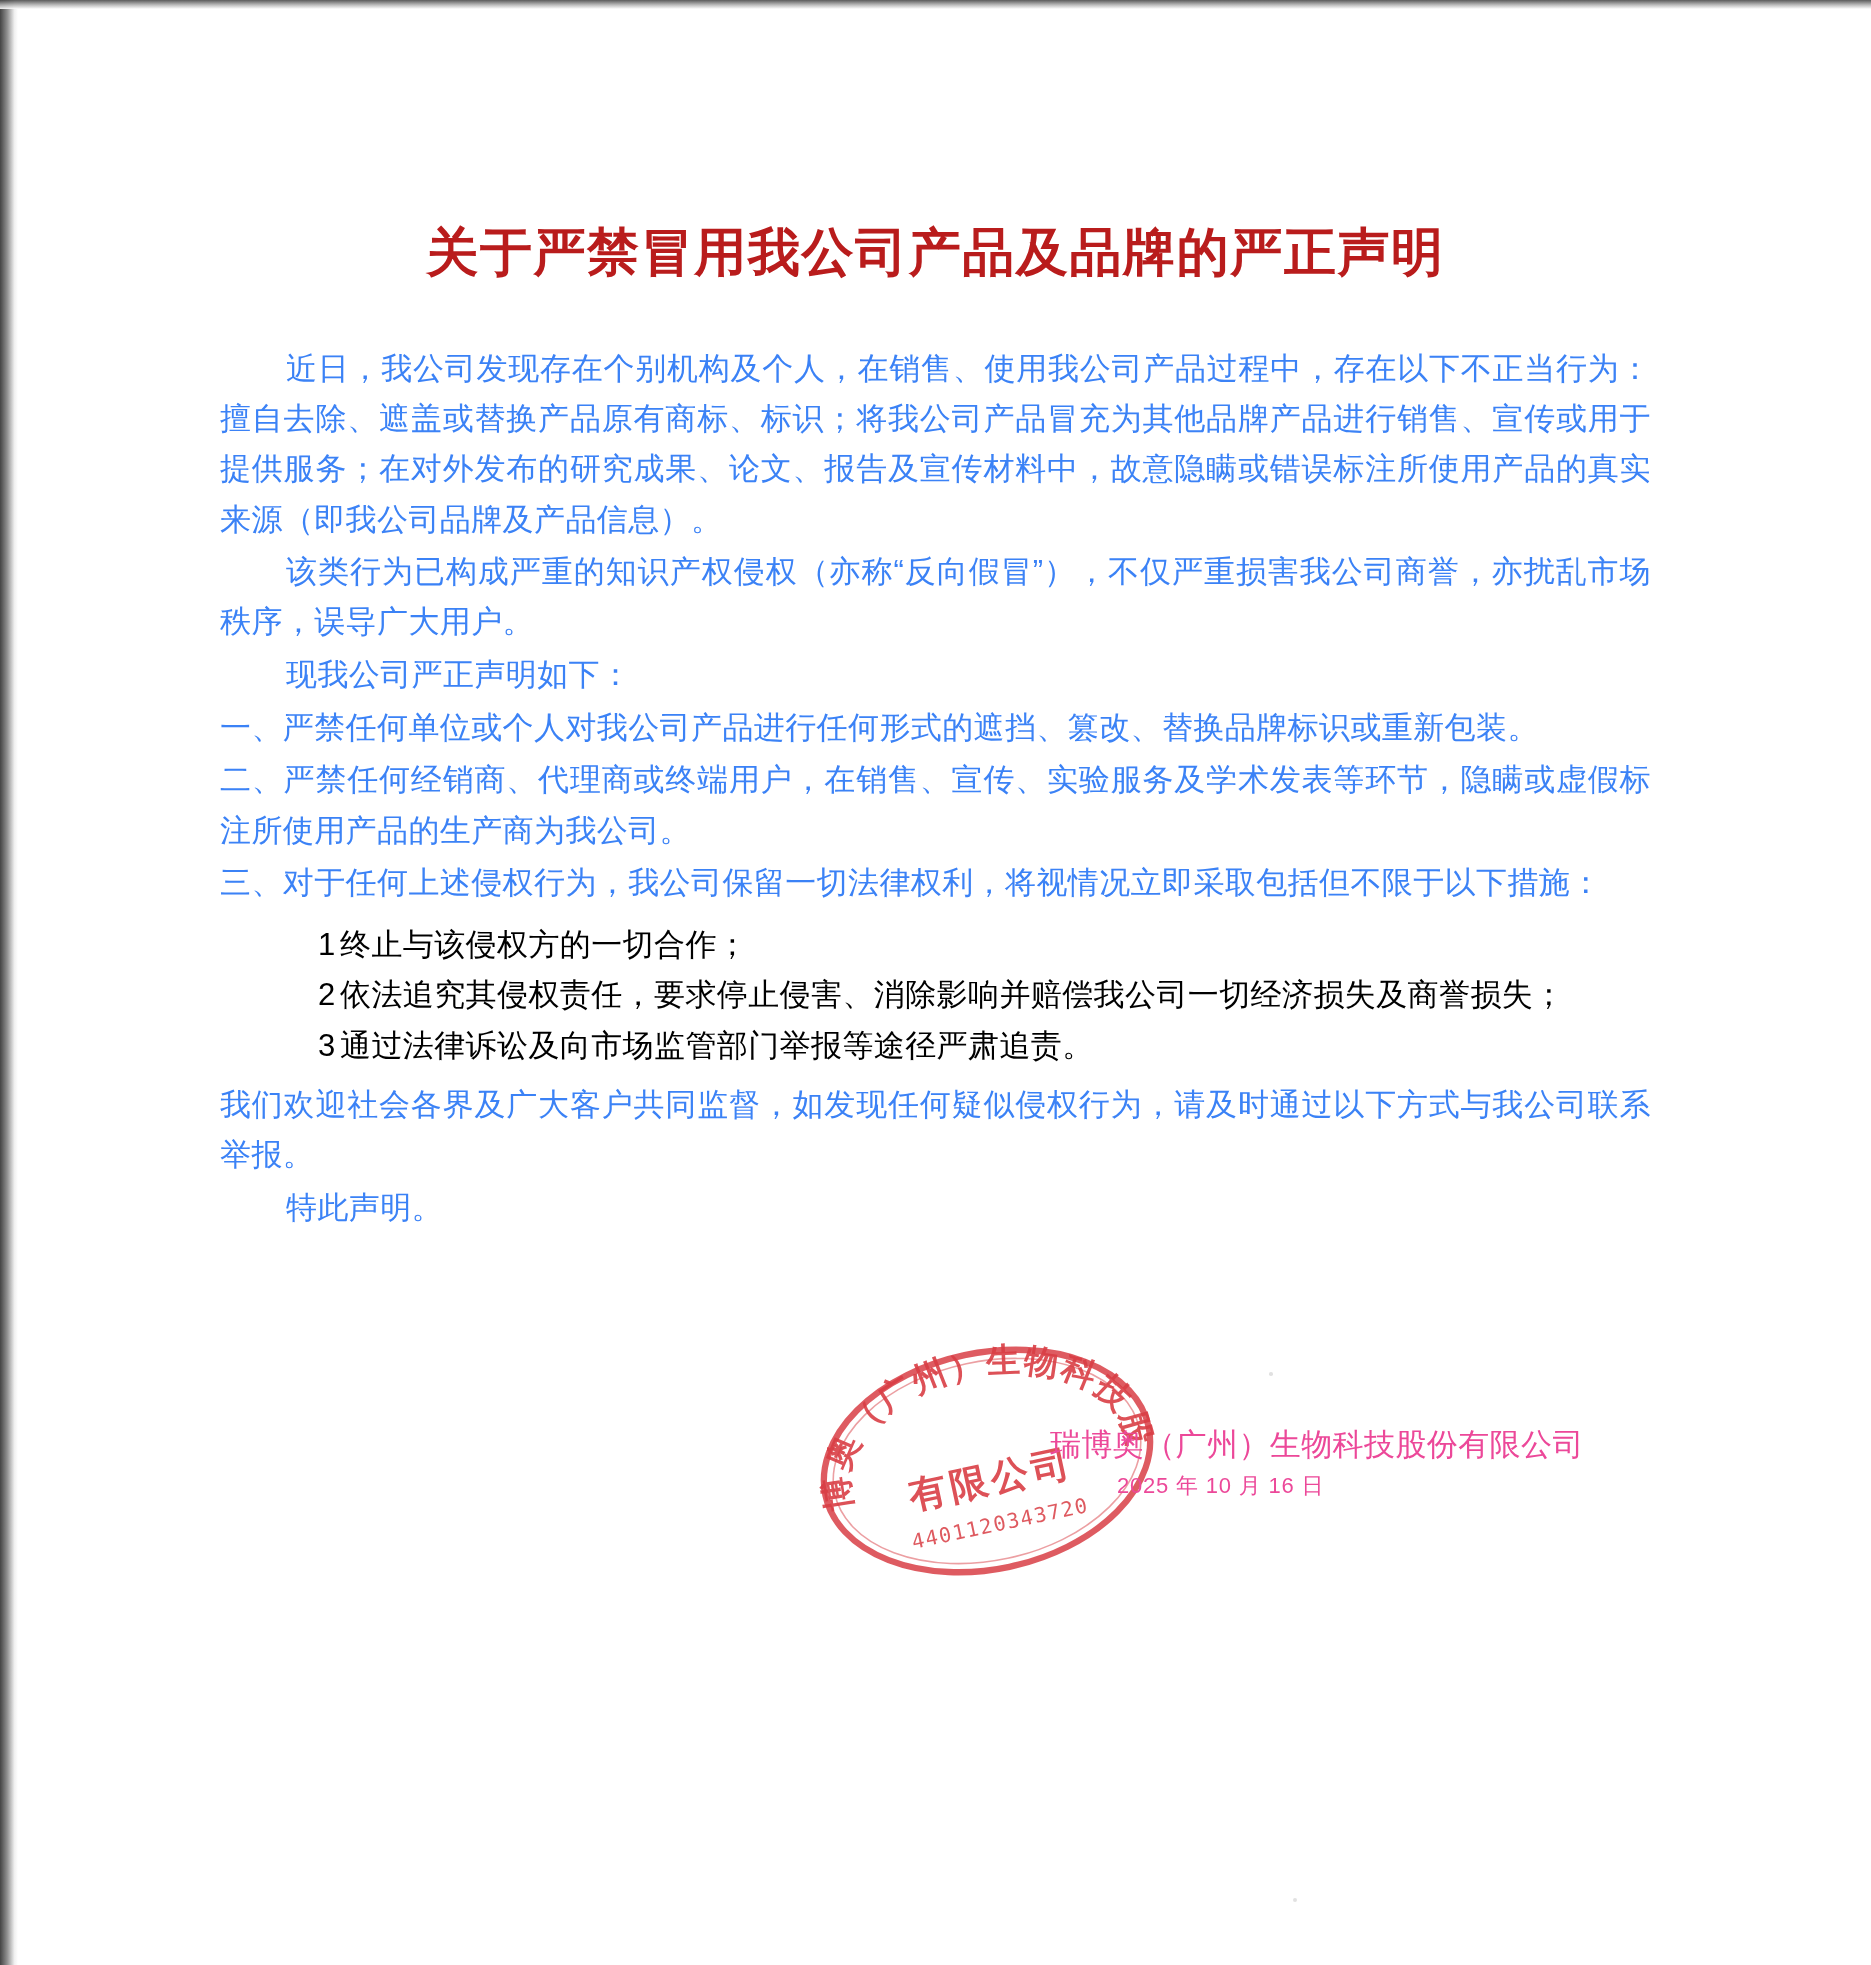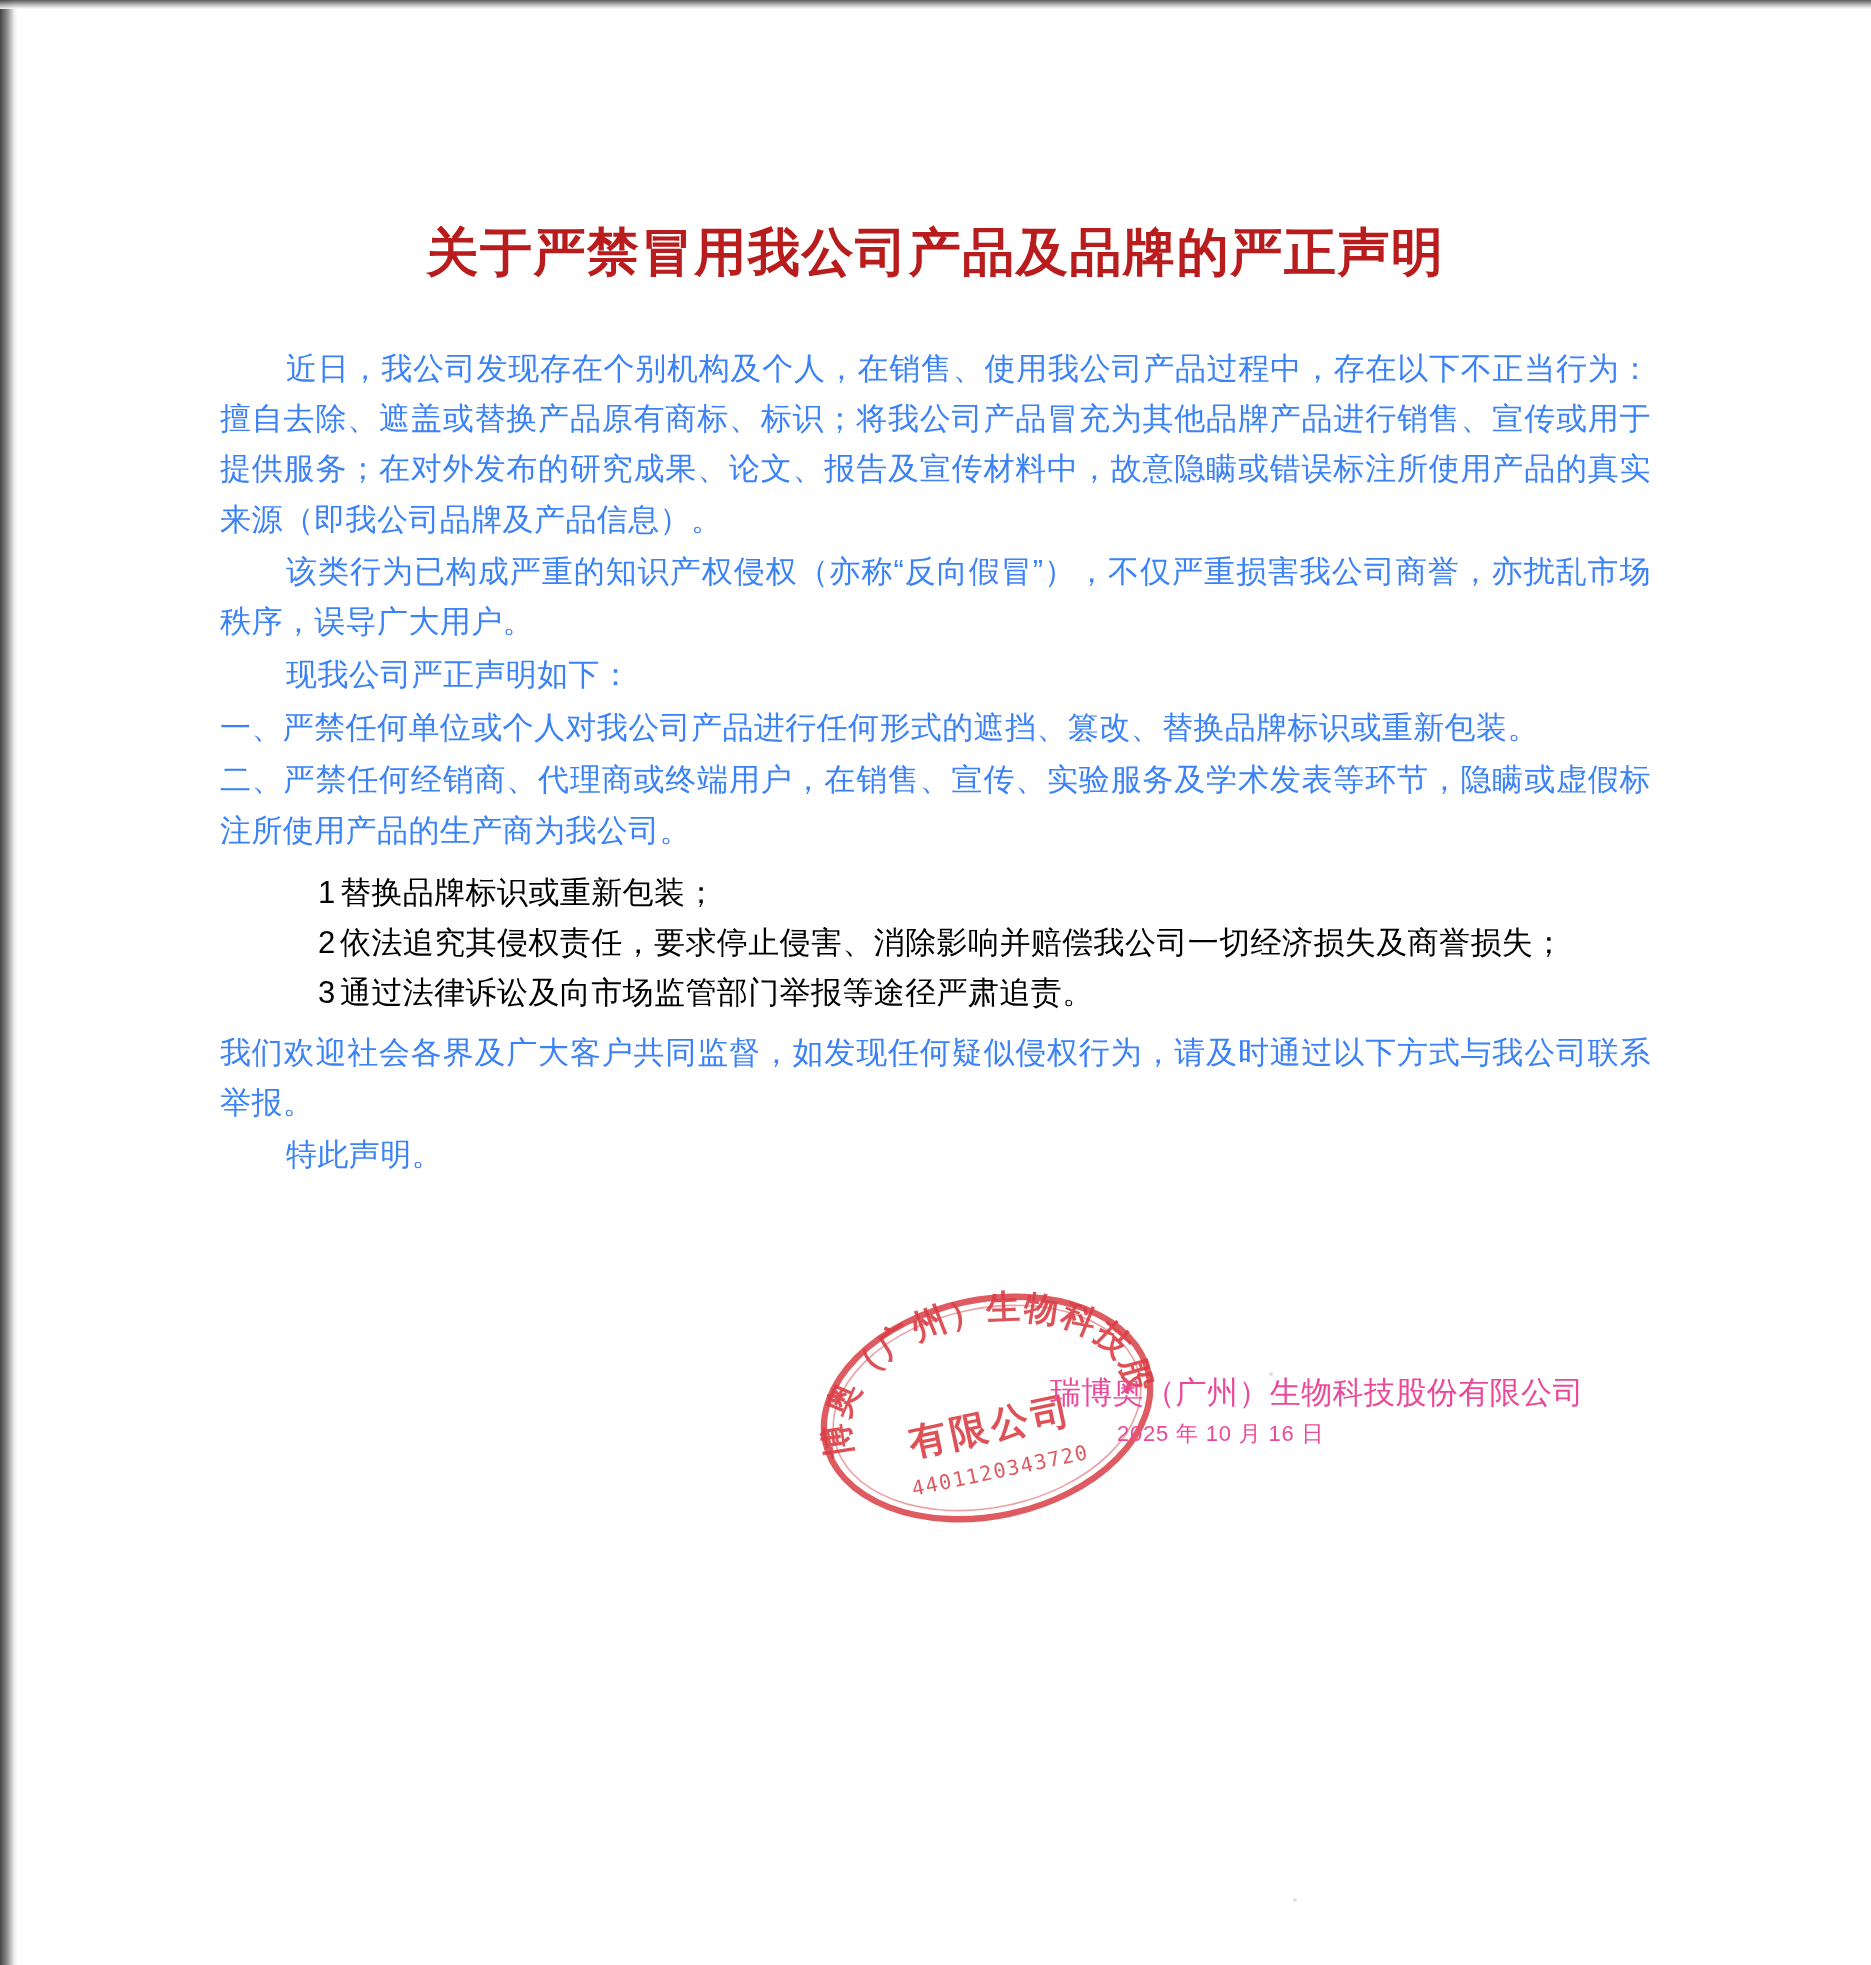--- a/index.html
+++ b/index.html
@@ -133,25 +133,26 @@
   <div class="doc">
 
     <h1 class="doc-title">关于严禁冒用我公司产品及品牌的严正声明</h1>
 
     <p class="para indent">近日，我公司发现存在个别机构及个人，在销售、使用我公司产品过程中，存在以下不正当行为：擅自去除、遮盖或替换产品原有商标、标识；将我公司产品冒充为其他品牌产品进行销售、宣传或用于提供服务；在对外发布的研究成果、论文、报告及宣传材料中，故意隐瞒或错误标注所使用产品的真实来源（即我公司品牌及产品信息）。</p>
     <p class="para indent">该类行为已构成严重的知识产权侵权（亦称“反向假冒”），不仅严重损害我公司商誉，亦扰乱市场秩序，误导广大用户。</p>
     <p class="para indent">现我公司严正声明如下：</p>
 
     <p class="para">一、严禁任何单位或个人对我公司产品进行任何形式的遮挡、篡改、替换品牌标识或重新包装。</p>
     <p class="para">二、严禁任何经销商、代理商或终端用户，在销售、宣传、实验服务及学术发表等环节，隐瞒或虚假标注所使用产品的生产商为我公司。</p>
+    <p class="para">三、对于任何上述侵权行为，我公司保留一切法律权利，将视情况立即采取包括但不限于以下措施：</p>
 
     <div class="block-gap"></div>
 
     <p class="sub-item">
-      <span class="sub-num">1</span><span>替换品牌标识或重新包装；</span>
+      <span class="sub-num">1</span><span>终止与该侵权方的一切合作；</span>
     </p>
     <p class="sub-item">
       <span class="sub-num">2</span><span>依法追究其侵权责任，要求停止侵害、消除影响并赔偿我公司一切经济损失及商誉损失；</span>
     </p>
     <p class="sub-item">
       <span class="sub-num">3</span><span>通过法律诉讼及向市场监管部门举报等途径严肃追责。</span>
     </p>
 
     <div class="block-gap"></div>
 

